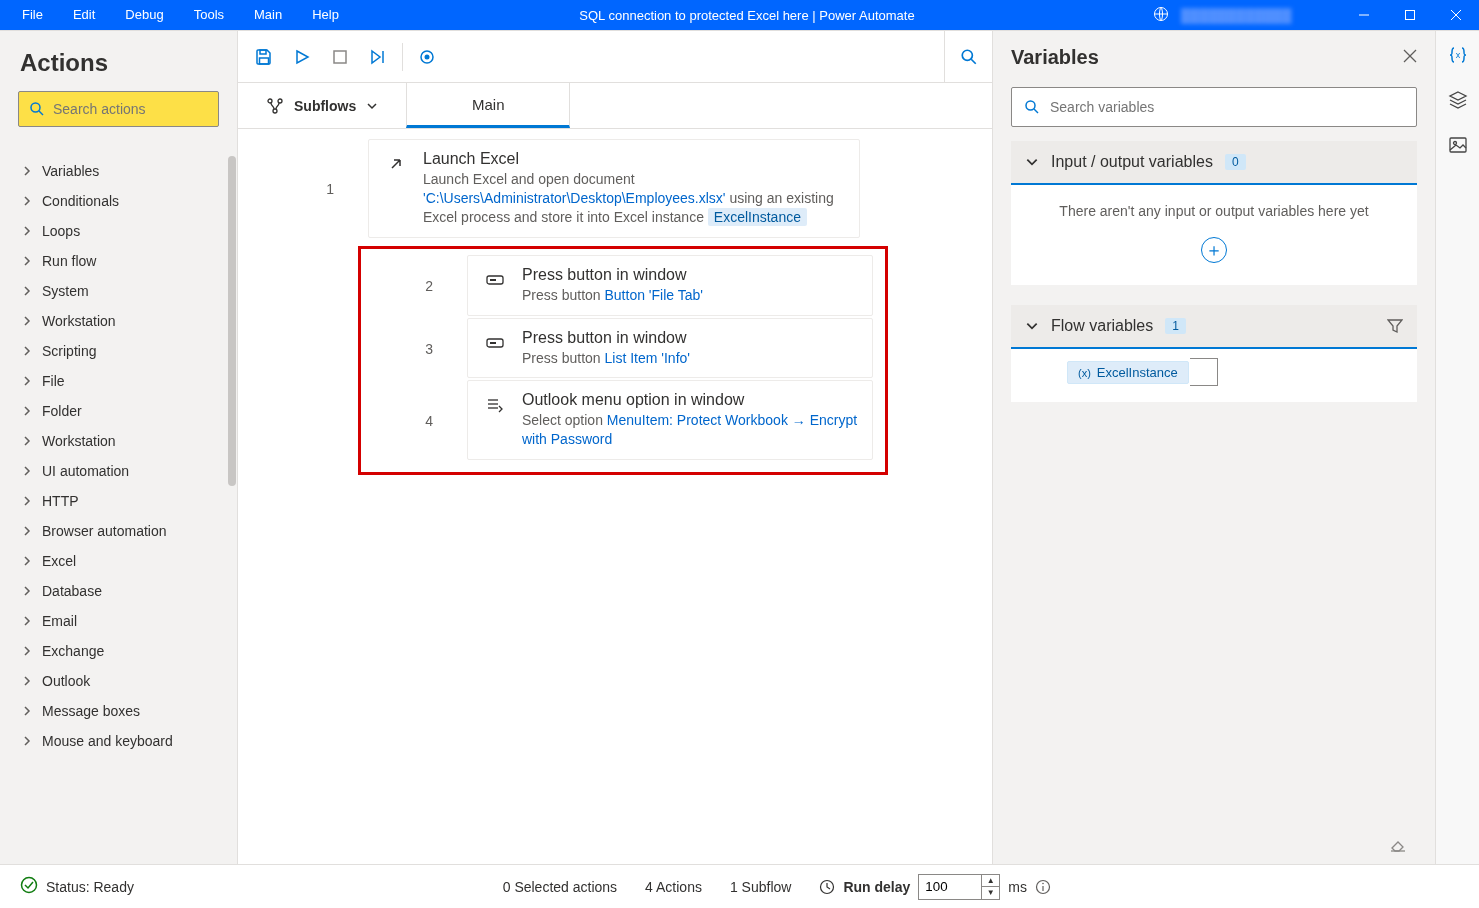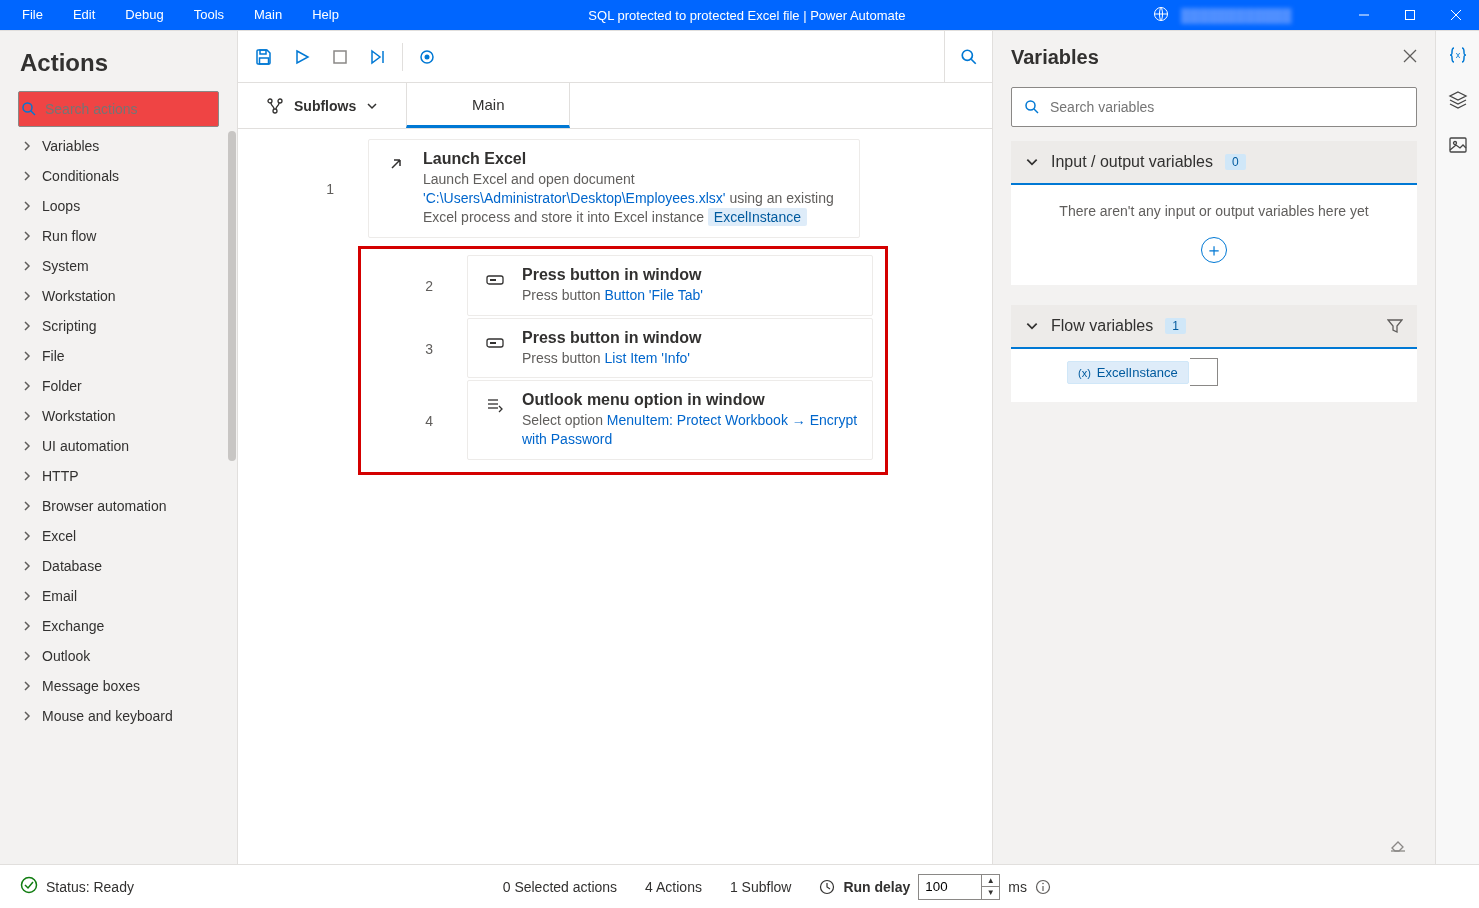--- a/index.html
+++ b/index.html
@@ -15,21 +15,21 @@
 .titlebar .env-name { width: 160px; color: #4f8fff; filter: blur(2px); }
 .titlebar .win-btn { width: 46px; height: 30px; display: flex; align-items: center; justify-content: center; cursor: pointer; }
 .titlebar svg { stroke: #fff; fill: none; }
 
 
 .app-body { flex: 1; display: flex; min-height: 0; border-top: 1px solid #e1dfdd; }
 
 
 .actions-panel { width: 238px; background: #f3f2f1; display: flex; flex-direction: column; border-right: 1px solid #e1dfdd; }
 .actions-title { font-size: 24px; font-weight: 600; padding: 18px 20px 14px; }
-.actions-search { margin: 0 18px 4px; height: 36px; border: 1px solid #8a8886; background: #ef4444; display: flex; align-items: center; padding: 0 2px; border-radius: 2px; }
+.actions-search { margin: 0 18px 29px; height: 36px; border: 1px solid #8a8886; background: #fde047; display: flex; align-items: center; padding: 0 10px; border-radius: 2px; }
 .actions-search svg { flex: none; }
 .actions-search input { border: none; outline: none; flex: 1; height: 100%; margin-left: 8px; font-size: 14px; background: transparent; }
 .actions-tree { flex: 1; overflow: hidden; position: relative; }
 .actions-tree-inner { position: absolute; inset: 0; overflow-y: auto; padding-bottom: 8px; }
 .actions-scroll { position: absolute; right: 1px; top: 0; width: 8px; height: 330px; background: #c8c6c4; border-radius: 4px; }
 .tree-item { display: flex; align-items: center; height: 30px; padding-left: 22px; cursor: pointer; font-size: 14px; }
 .tree-item .chev { width: 10px; height: 10px; margin-right: 10px; }
 
 
 .designer { flex: 1; display: flex; flex-direction: column; min-width: 0; border-right: 1px solid #e1dfdd; }
@@ -44,21 +44,21 @@
 .subflows-btn { display: flex; align-items: center; padding: 0 28px; gap: 10px; cursor: pointer; font-weight: 600; }
 .subflows-btn .chev { width: 12px; height: 12px; }
 .tab { display: flex; align-items: center; justify-content: center; width: 164px; border-right: 1px solid #e1dfdd; border-left: 1px solid #e1dfdd; border-bottom: 3px solid #0078d4; font-size: 15px; cursor: pointer; }
 
 .canvas { flex: 1; overflow: auto; padding: 10px 0 0 0; }
 .step-row { display: flex; align-items: stretch; }
 .step-num-col { width: 130px; display: flex; align-items: center; justify-content: flex-end; padding-right: 34px; color: #605e5c; font-size: 14px; }
 .step-card { flex: 1; max-width: 492px; background: #fff; border: 1px solid #edebe9; border-radius: 2px; padding: 10px 14px 10px 14px; display: flex; gap: 14px; margin-bottom: 2px; box-shadow: 0 0 0 rgba(0,0,0,0); }
 .step-card .ic { flex: none; width: 26px; display: flex; align-items: flex-start; justify-content: center; padding-top: 4px; }
 .step-card .content { flex: 1; }
-.step-title { font-weight: 700; font-size: 16px; margin-bottom: 2px; }
+.step-title { font-weight: 400; font-size: 16px; margin-bottom: 2px; }
 .step-desc { font-size: 14px; color: #605e5c; line-height: 1.35; }
 .step-desc .lk { color: #0066cc; }
 .step-desc .chip { background: #deecf9; color: #005a9e; padding: 1px 6px; border-radius: 2px; }
 .highlight-box { border: 3px solid #d40000; margin: 6px 0 0 120px; padding: 6px 12px 10px; width: 530px; }
 .highlight-box .step-row .step-num-col { width: 94px; padding-right: 34px; }
 .highlight-box .step-card { max-width: none; }
 
 
 .vars-panel { width: 442px; background: #f3f2f1; display: flex; flex-direction: column; }
 .vars-head { height: 52px; display: flex; align-items: center; padding: 0 18px; justify-content: space-between; }
@@ -101,21 +101,21 @@
 
 <div class="titlebar">
   <div class="menu">
     <div class="menu-item">File</div>
     <div class="menu-item">Edit</div>
     <div class="menu-item">Debug</div>
     <div class="menu-item">Tools</div>
     <div class="menu-item">Main</div>
     <div class="menu-item">Help</div>
   </div>
-  <div class="title">SQL protected to protected Excel file | Power Automate</div>
+  <div class="title">SQL connection to protected Excel here | Power Automate</div>
   <div class="globe">
     <svg width="16" height="16" viewBox="0 0 16 16">
         <circle cx="8" cy="8" r="6.5" stroke="#fff" fill="none"></circle>
         <path d="M1.5 8h13M8 1.5c2 2 2 11 0 13M8 1.5c-2 2-2 11 0 13" stroke="#fff" fill="none"></path>
       </svg>
   </div>
   <div class="env-name">████████████</div>
   <div class="win-btns">
     <div class="win-btn">
         <svg width="12" height="12">

